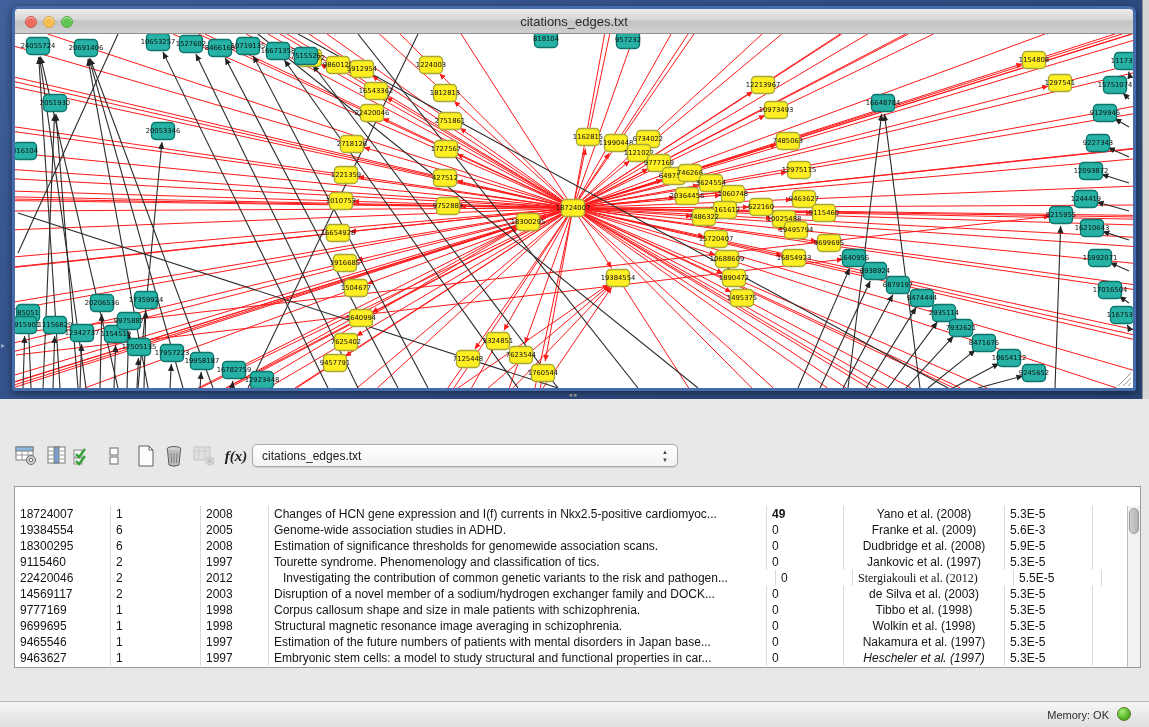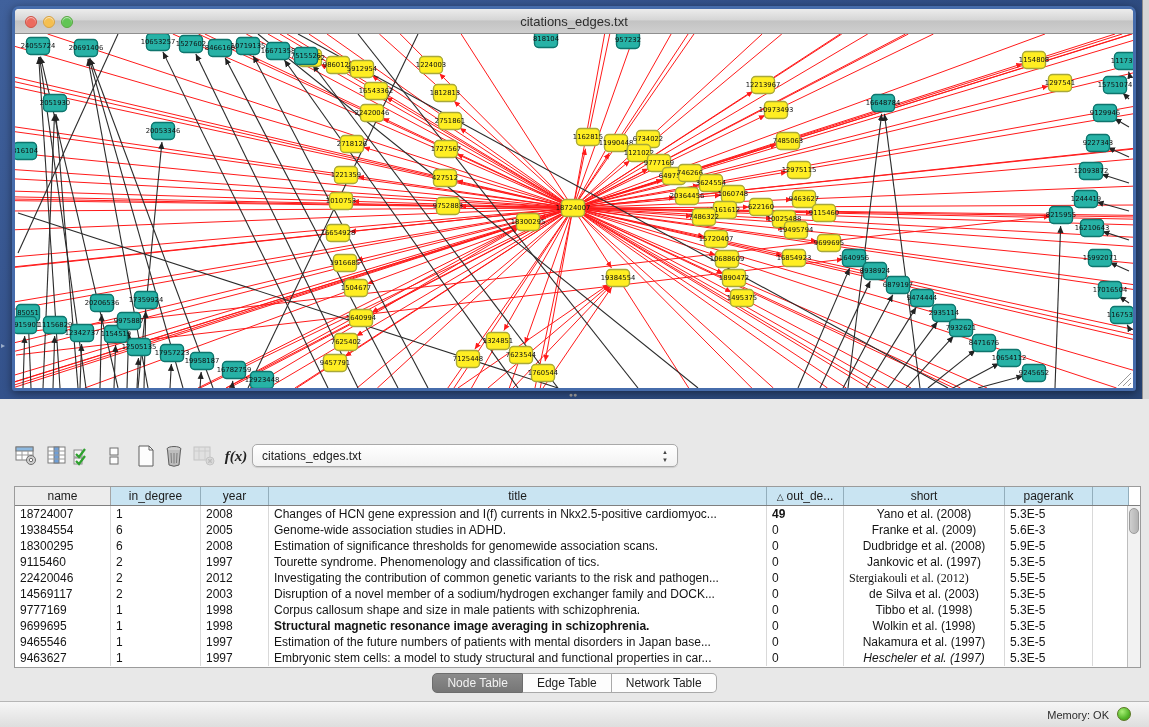--- a/index.html
+++ b/index.html
@@ -783,30 +783,20 @@
     </button>
     <button class="tbtn" id="fx-btn" style="left:248px; left:222px">f(x)</button>
 
     <div id="tp-combo">
       <span id="tp-combo-text">citations_edges.txt</span>
       <span id="tp-combo-arrows">▲<br>▼</span>
     </div>
   </div>
 
   <div id="tbl">
-    <div id="tbl-header">
-        <div class="hcell gray" style="width: 96px;">name</div>
-        <div class="hcell" style="width: 90px;">in_degree</div>
-        <div class="hcell" style="width: 68px;">year</div>
-        <div class="hcell" style="width: 498px;">title</div>
-        <div class="hcell" style="width: 77px;"><span class="sort-glyph">△</span>out_de...</div>
-        <div class="hcell" style="width: 161px;">short</div>
-        <div class="hcell" style="width: 88px;">pagerank</div>
-        <div class="hcell" style="width: 36px;"></div>
-      </div>
     <div id="tbl-body">
         <div class="trow">
           <div class="tcell" style="width: 96px;">18724007</div>
           <div class="tcell" style="width: 90px;">1</div>
           <div class="tcell" style="width: 68px;">2008</div>
           <div class="tcell" style="width: 498px;">Changes of HCN gene expression and I(f) currents in Nkx2.5-positive cardiomyoc...</div>
           <div class="tcell" style="width: 77px; font-weight: bold;">49</div>
           <div class="tcell" style="width: 161px; text-align: center;">Yano et al. (2008)</div>
           <div class="tcell" style="width: 88px;">5.3E-5</div>
         </div>
@@ -834,21 +824,21 @@
           <div class="tcell" style="width: 68px;">1997</div>
           <div class="tcell" style="width: 498px;">Tourette syndrome. Phenomenology and classification of tics.</div>
           <div class="tcell" style="width: 77px;">0</div>
           <div class="tcell" style="width: 161px; text-align: center;">Jankovic et al. (1997)</div>
           <div class="tcell" style="width: 88px;">5.3E-5</div>
         </div>
         <div class="trow">
           <div class="tcell" style="width: 96px;">22420046</div>
           <div class="tcell" style="width: 90px;">2</div>
           <div class="tcell" style="width: 68px;">2012</div>
-          <div class="tcell" style="width: 498px;">Investigating the contribution of common genetic variants to the risk and pathogen...</div>
+          <div class="tcell" style="width: 498px; margin-left: 9px;">Investigating the contribution of common genetic variants to the risk and pathogen...</div>
           <div class="tcell" style="width: 77px;">0</div>
           <div class="tcell" style="width: 161px; text-align: left; font-family: Liberation Serif, serif;">Stergiakouli et al. (2012)</div>
           <div class="tcell" style="width: 88px;">5.5E-5</div>
         </div>
         <div class="trow">
           <div class="tcell" style="width: 96px;">14569117</div>
           <div class="tcell" style="width: 90px;">2</div>
           <div class="tcell" style="width: 68px;">2003</div>
           <div class="tcell" style="width: 498px;">Disruption of a novel member of a sodium/hydrogen exchanger family and DOCK...</div>
           <div class="tcell" style="width: 77px;">0</div>
@@ -861,21 +851,21 @@
           <div class="tcell" style="width: 68px;">1998</div>
           <div class="tcell" style="width: 498px;">Corpus callosum shape and size in male patients with schizophrenia.</div>
           <div class="tcell" style="width: 77px;">0</div>
           <div class="tcell" style="width: 161px; text-align: center;">Tibbo et al. (1998)</div>
           <div class="tcell" style="width: 88px;">5.3E-5</div>
         </div>
         <div class="trow">
           <div class="tcell" style="width: 96px;">9699695</div>
           <div class="tcell" style="width: 90px;">1</div>
           <div class="tcell" style="width: 68px;">1998</div>
-          <div class="tcell" style="width: 498px; font-weight: bold;">Structural magnetic resonance image averaging in schizophrenia.</div>
+          <div class="tcell" style="width: 498px;">Structural magnetic resonance image averaging in schizophrenia.</div>
           <div class="tcell" style="width: 77px;">0</div>
           <div class="tcell" style="width: 161px; text-align: center;">Wolkin et al. (1998)</div>
           <div class="tcell" style="width: 88px;">5.3E-5</div>
         </div>
         <div class="trow">
           <div class="tcell" style="width: 96px;">9465546</div>
           <div class="tcell" style="width: 90px;">1</div>
           <div class="tcell" style="width: 68px;">1997</div>
           <div class="tcell" style="width: 498px;">Estimation of the future numbers of patients with mental disorders in Japan base...</div>
           <div class="tcell" style="width: 77px;">0</div>
@@ -890,19 +880,18 @@
           <div class="tcell" style="width: 77px;">0</div>
           <div class="tcell" style="width: 161px; text-align: center; font-style: italic;">Hescheler et al. (1997)</div>
           <div class="tcell" style="width: 88px;">5.3E-5</div>
         </div>
       </div>
     <div id="tbl-scroll">
       <div id="tbl-thumb"></div>
     </div>
   </div>
 
-  <div id="tp-tabs"><span class="seg sel">Node Table</span><span class="seg">Edge Table</span><span class="seg">Network Table</span></div>
 </div>
 
 <div id="status-bar">
   <span id="mem-label">Memory: OK</span>
   <span id="mem-dot"></span>
 </div>
 
 </body></html>

